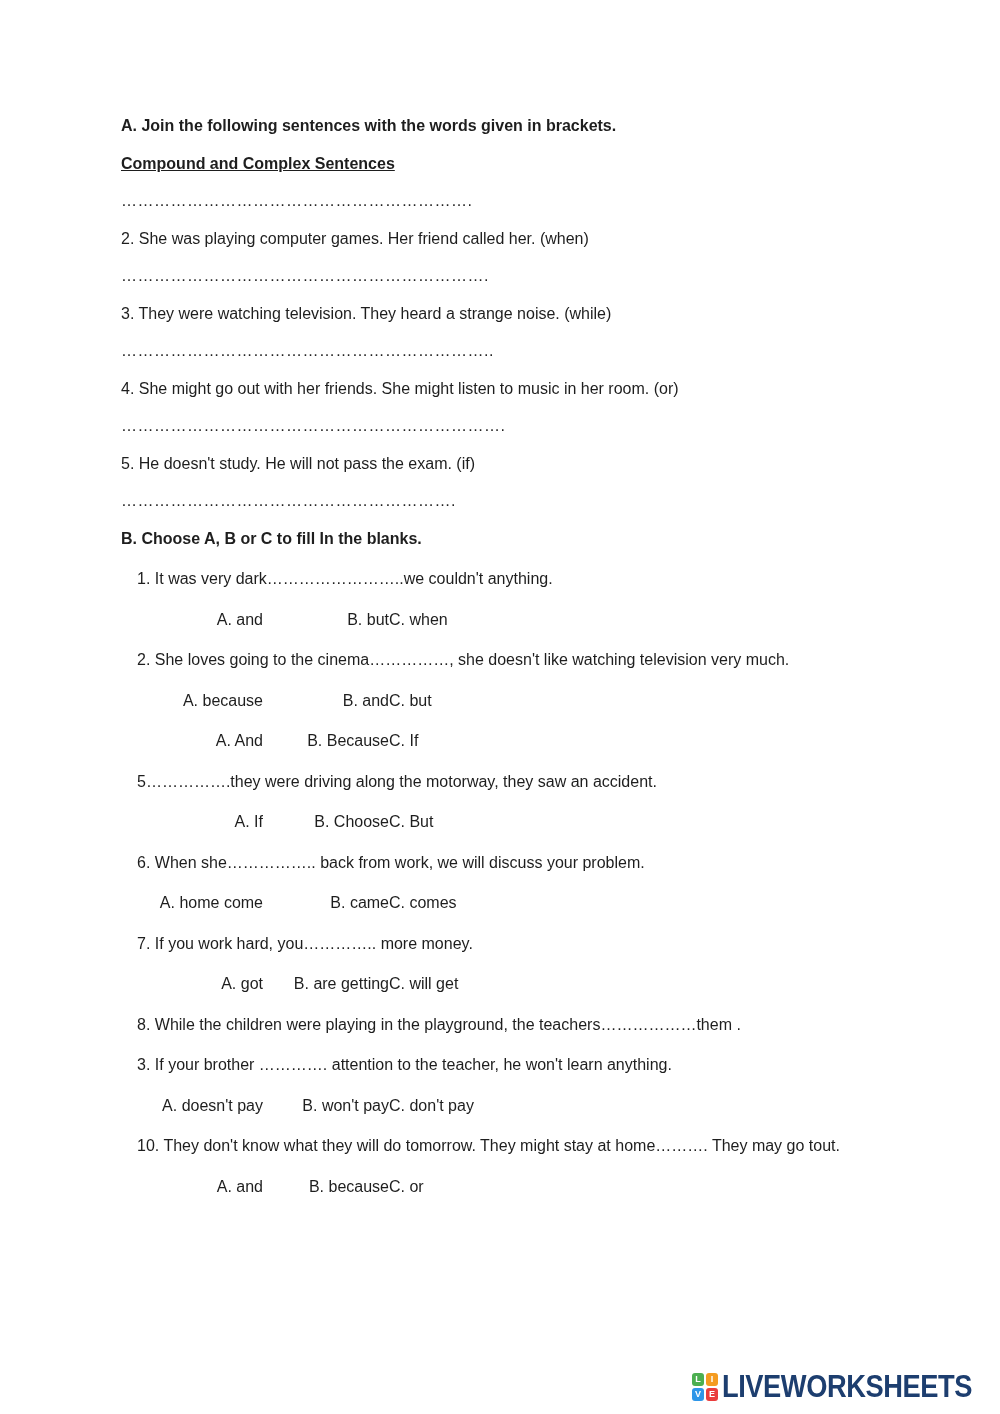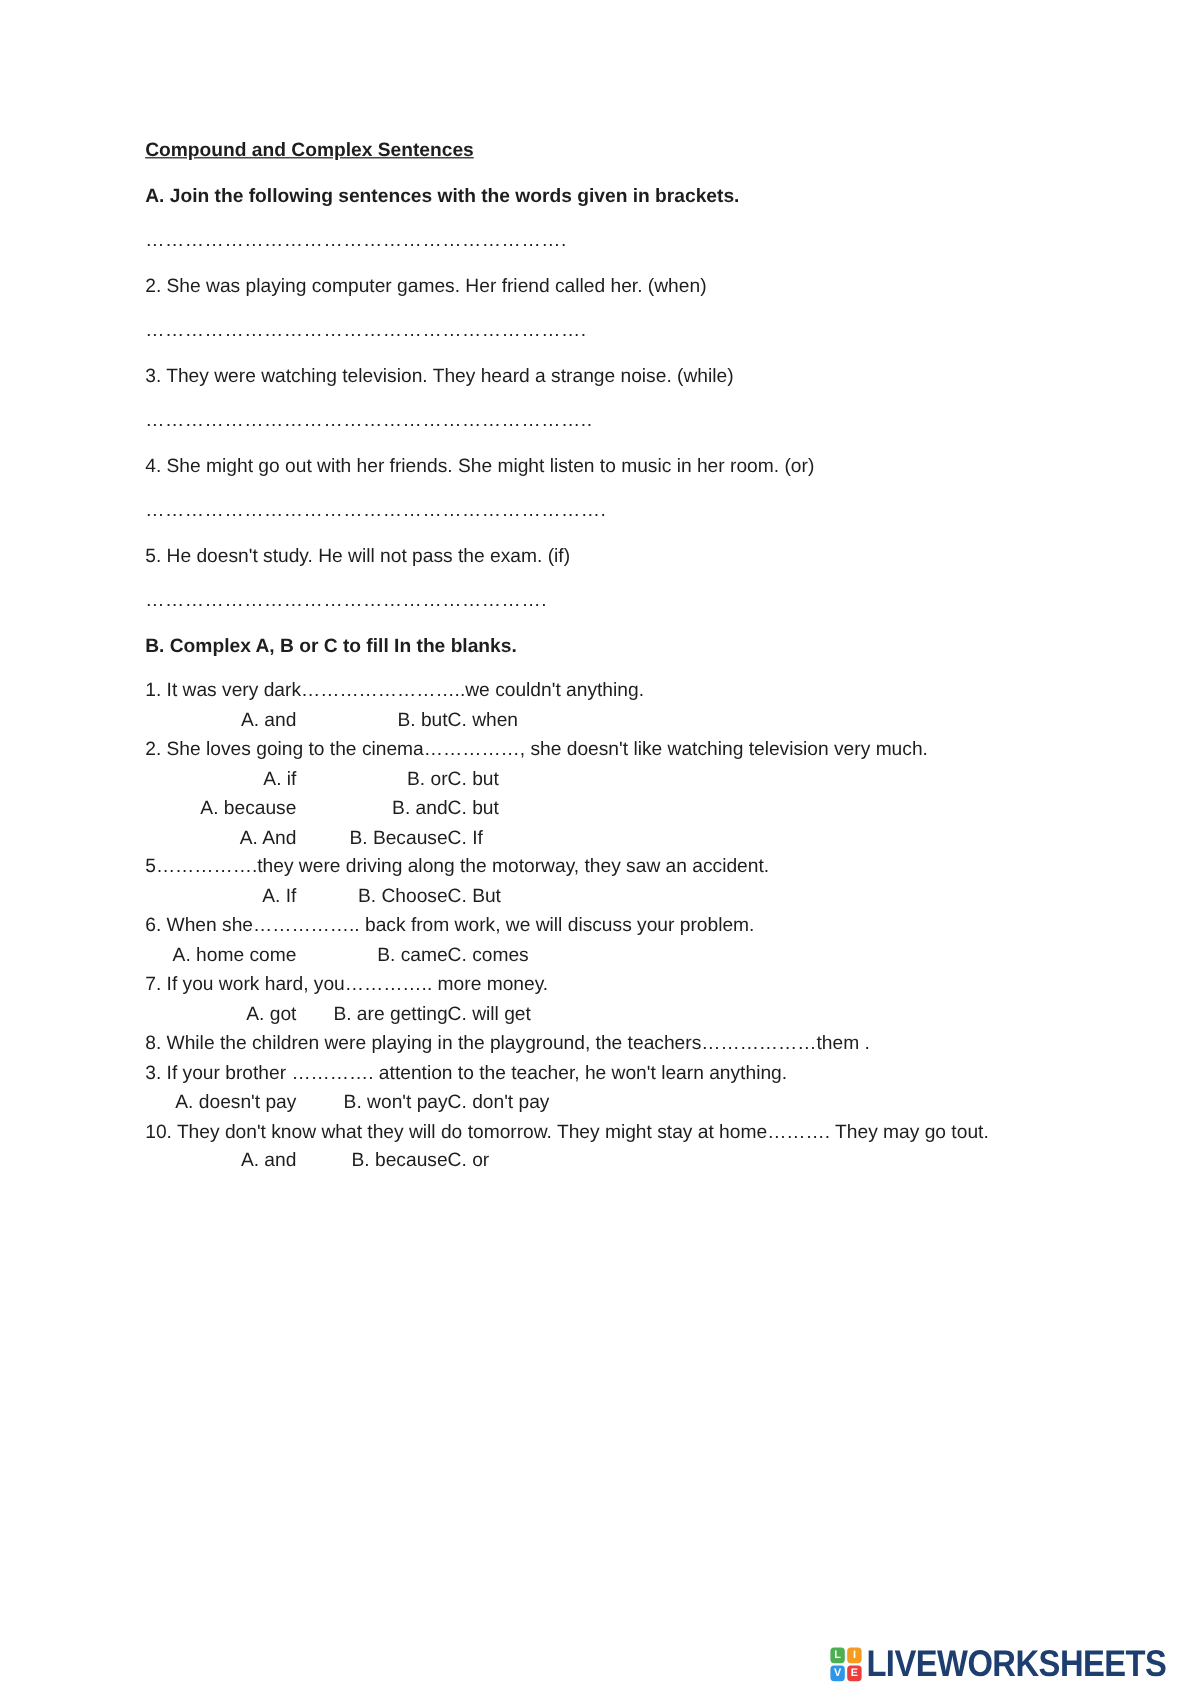--- a/index.html
+++ b/index.html
@@ -5,21 +5,21 @@
   html,body { margin:0; padding:0; background:#ffffff; }
   .page {
     position:relative; width:1000px; height:1414px; background:#ffffff;
     overflow:hidden; font-family:"Liberation Sans", sans-serif; color:#1e1e1e;
   }
   .content { position:absolute; left:121px; top:114px; width:820px; font-size:16px; }
   .para { margin:0 0 13px 0; line-height:24.5px; white-space:nowrap; }
   .title { font-weight:700; text-decoration:underline; }
   .heading { font-weight:700; }
   .dots { letter-spacing:0.5px; color:#222; }
-  .b-line { margin:0; line-height:24.5px; white-space:nowrap; }
+  .b-line { margin:16px; line-height:24.5px; white-space:nowrap; }
   .opt { display:inline-block; min-width:126px;text-align:right; }
   .opt:last-child { min-width:0; }
   .logo { position:absolute; left:692px; top:1371px; display:flex; align-items:center; }
   .logo-grid {
     display:grid; grid-template-columns:12px 12px; grid-auto-rows:13px;
     gap:2px; margin-right:4px;
   }
   .tile {
     border-radius:3px; display:flex; align-items:center; justify-content:center;
     color:#ffffff; font-size:9px; font-weight:700; line-height:1;
@@ -32,52 +32,49 @@
     font-size:31px; font-weight:700; color:#1d3e6f; letter-spacing:-0.5px;
     line-height:1; white-space:nowrap; transform:scaleX(0.88); transform-origin:left center;
   }
 </style>
 </head>
 <body>
 
 <div class="page">
   <div class="content">
 
+    <p class="para heading">A. Join the following sentences with the words given in brackets.</p>
+
     <p class="para title">Compound and Complex Sentences</p>
-
-    <p class="para heading">A. Join the following sentences with the words given in brackets.</p>
 
     <p class="para dots">……………………………………………………….</p>
 
     <p class="para">2. She was playing computer games. Her friend called her. (when)</p>
     <p class="para dots">………………………………………………………….</p>
 
     <p class="para">3. They were watching television. They heard a strange noise. (while)</p>
     <p class="para dots">…………………………………………………………..</p>
 
     <p class="para">4. She might go out with her friends. She might listen to music in her room. (or)</p>
     <p class="para dots">…………………………………………………………….</p>
 
     <p class="para">5. He doesn't study. He will not pass the exam. (if)</p>
     <p class="para dots">…………………………………………………….</p>
 
-    <p class="para heading">B. Complex A, B or C to fill In the blanks.</p>
+    <p class="para heading">B. Choose A, B or C to fill In the blanks.</p>
 
     <div>
       <p class="b-line">1. It was very dark……………………..we couldn't anything.</p>
       <p class="b-line">
         <span class="opt">A. and</span><span class="opt">B. but</span><span class="opt">C. when</span>
       </p>
     </div>
 
     <div>
       <p class="b-line">2. She loves going to the cinema……………, she doesn't like watching television very much.</p>
-      <p class="b-line">
-        <span class="opt">A. if</span><span class="opt">B. or</span><span class="opt">C. but</span>
-      </p>
     </div>
 
     <div>
       <p class="b-line">
         <span class="opt">A. because</span><span class="opt">B. and</span><span class="opt">C. but</span>
       </p>
     </div>
 
     <div>
       <p class="b-line">

